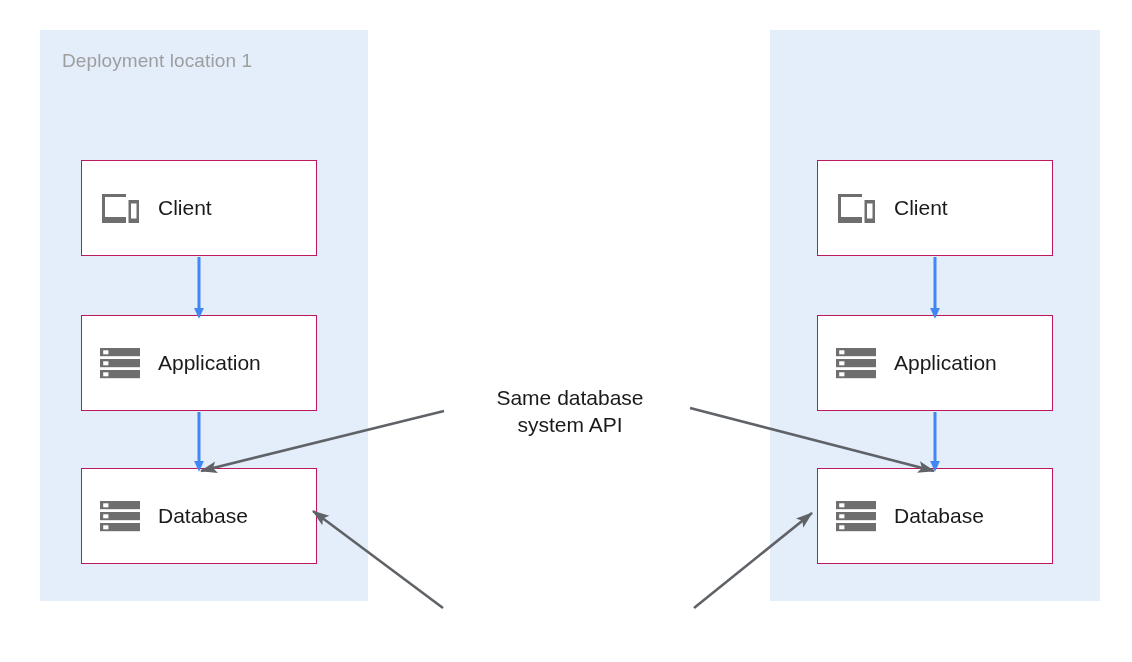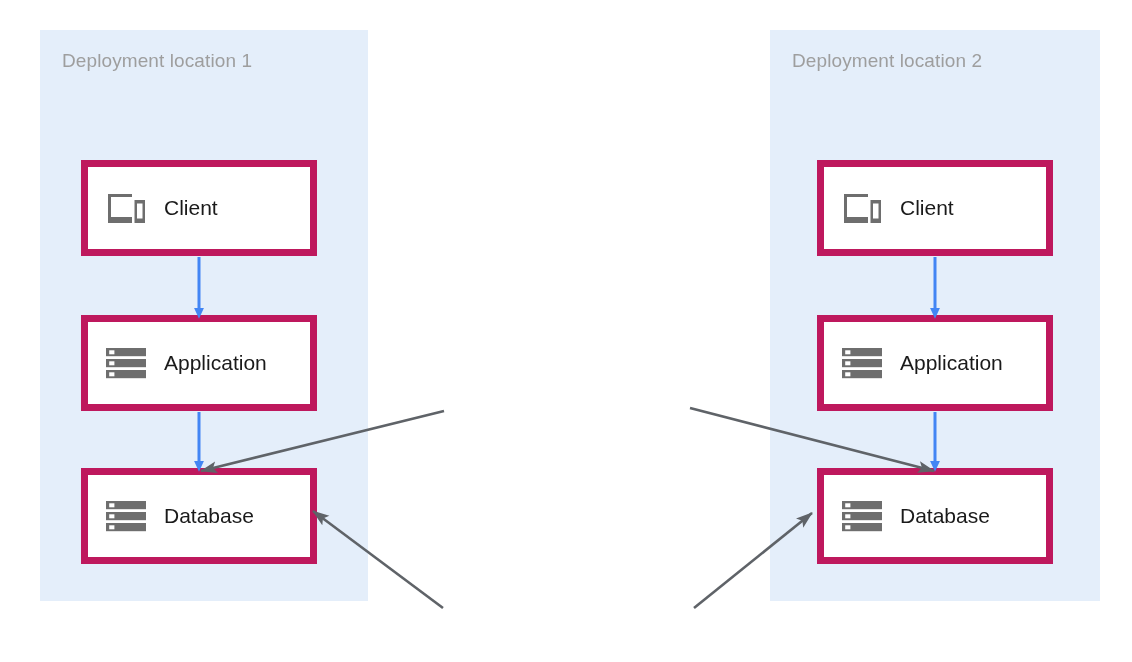--- a/index.html
+++ b/index.html
@@ -26,21 +26,21 @@
     position: absolute;
     color: #9e9e9e;
     font-size: 19px;
     line-height: 22px;
     letter-spacing: 0.1px;
     white-space: nowrap;
   }
   .node {
     position: absolute;
     background: #ffffff;
-    border: 7px solid #be185d;
+    border: 1px solid #be185d;
     box-sizing: border-box;
     display: flex;
     align-items: center;
     padding-left: 17px;
   }
   .node .glyph {
     flex: 0 0 auto;
     width: 42px;
     height: 36px;
     display: flex;
@@ -73,21 +73,20 @@
 </style>
 </head>
 <body>
 
 <div id="canvas">
 
   <div class="zone" style="left:40px; top:30px; width:328px; height:571px;"></div>
   <div class="zone-label" style="left:62px; top:50px;">Deployment location 1</div>
 
   <div class="zone" style="left:770px; top:30px; width:330px; height:571px;"></div>
-  <div class="zone-label" style="left:792px; top:50px;">Deployment location 2</div>
 
   <div class="node" style="left:81px; top:160px; width:236px; height:96px;">
     <span class="glyph">
       <svg width="42" height="36" viewBox="0 0 42 36" aria-hidden="true">
         <path d="M3 4 h24 v3 H6 v20 h21 v3 H3 Z" fill="#6e6e6e"></path>
         <rect x="3" y="28.5" width="24" height="4.5" fill="#6e6e6e"></rect>
         <path d="M29.5 10 h10.5 v23 h-10.5 Z" fill="#6e6e6e"></path>
         <rect x="32" y="13.5" width="5.5" height="15" fill="#ffffff"></rect>
       </svg>
     </span>
@@ -155,20 +154,22 @@
         <rect x="4.2" y="5.3" width="5.2" height="4" fill="#ffffff"></rect>
         <rect x="1" y="14" width="40" height="8.2" fill="#6e6e6e"></rect>
         <rect x="4.2" y="16.3" width="5.2" height="4" fill="#ffffff"></rect>
         <rect x="1" y="25" width="40" height="8.2" fill="#6e6e6e"></rect>
         <rect x="4.2" y="27.3" width="5.2" height="4" fill="#ffffff"></rect>
       </svg>
     </span>
     <span class="node-label">Database</span>
   </div>
 
+  <div class="annot" style="left:450px; top:384px; width:240px;">Same database
+system API</div>
 
 
   <svg class="overlay">
     <defs>
       <marker id="blueHead" markerWidth="11" markerHeight="10" refX="1.2" refY="5" orient="auto" markerUnits="userSpaceOnUse">
         <path d="M0,0 L11,5 L0,10 z" fill="#4285f4"></path>
       </marker>
       <marker id="grayHead" markerWidth="17" markerHeight="13" refX="16" refY="6.5" orient="auto" markerUnits="userSpaceOnUse">
         <path d="M17,6.5 L0,0.6 L3.6,6.5 L0,12.4 z" fill="#5f6368"></path>
       </marker>

